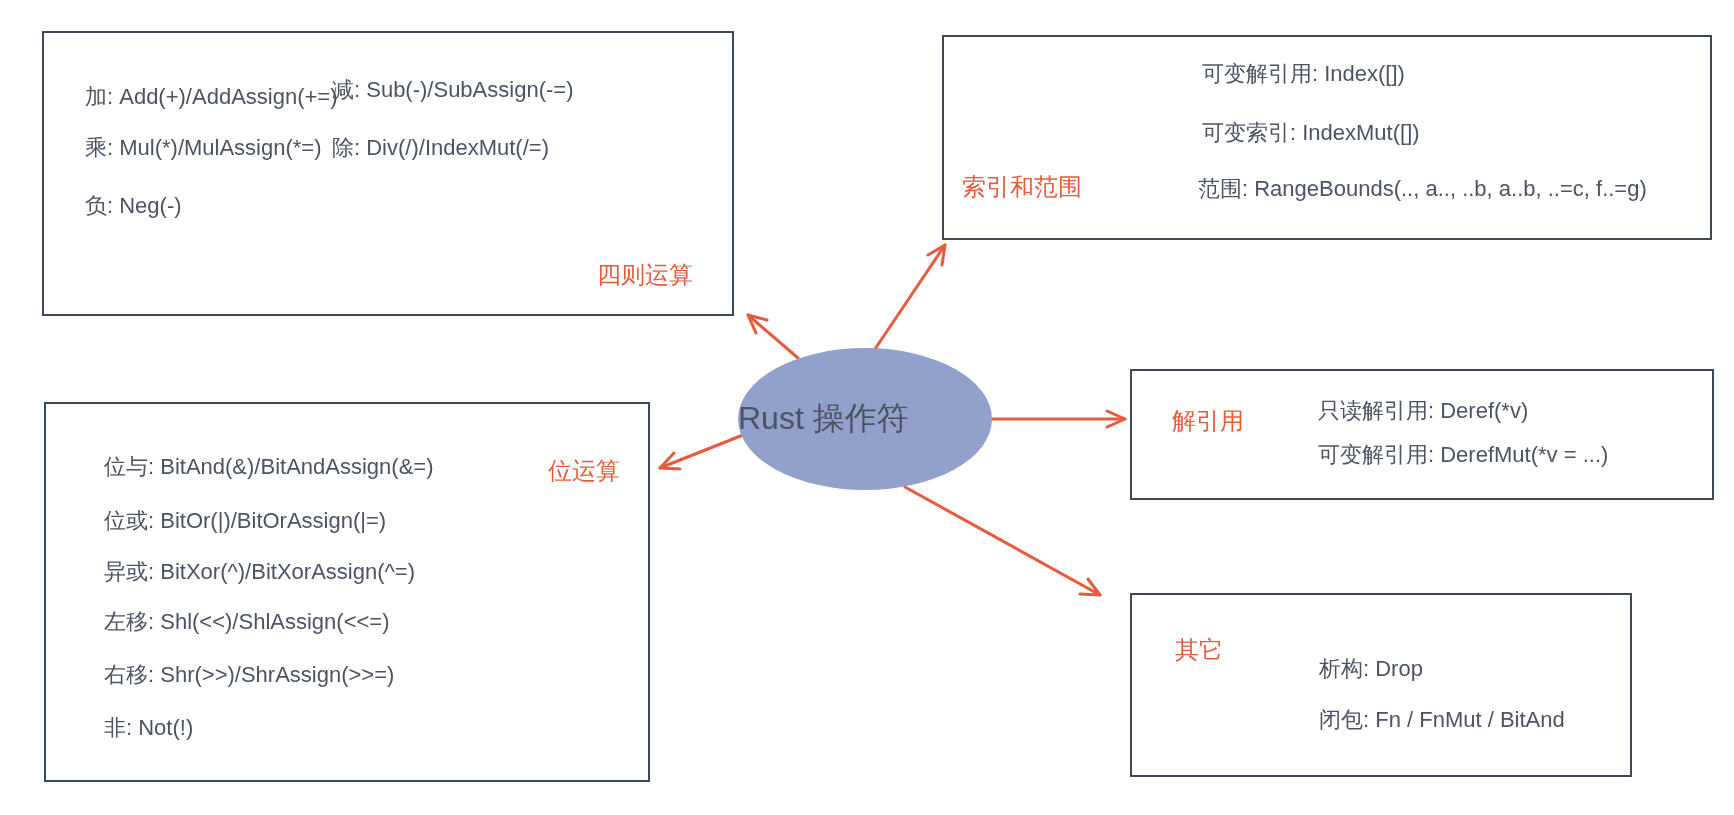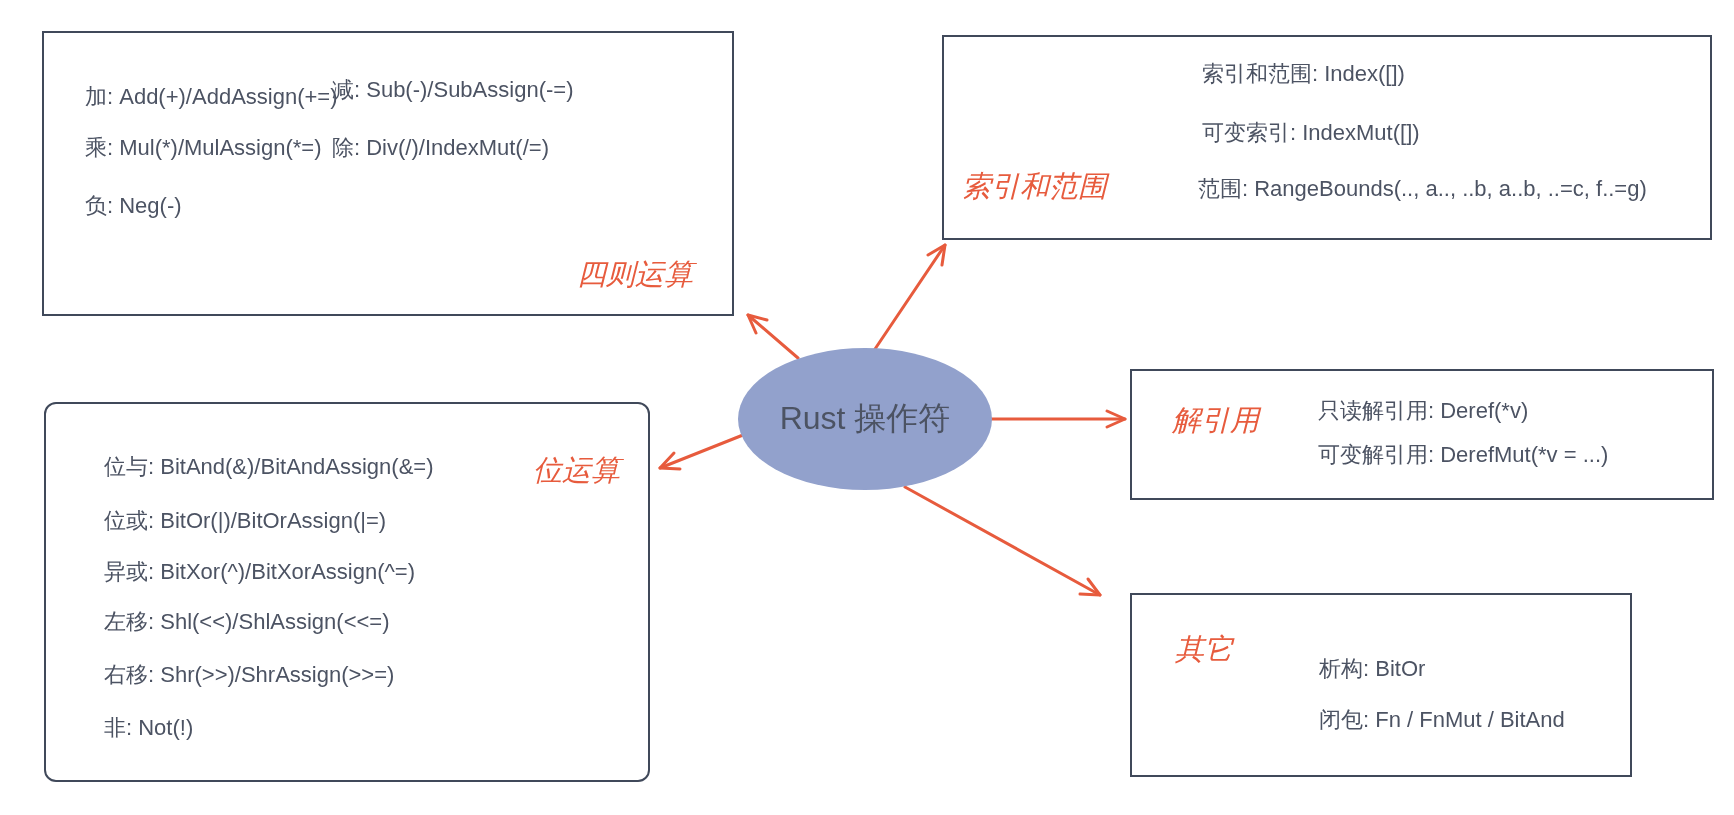--- a/index.html
+++ b/index.html
@@ -30,36 +30,35 @@
     background:#fff;
   }
   .op-line{
     position:absolute;
     font-size:22px;line-height:23px;
     color:var(--text);
     white-space:nowrap;
   }
   .box-label{
     position:absolute;
-    font-size:29px;line-height:33px;
+    font-size:24px;line-height:33px;
     color:var(--accent);
     white-space:nowrap;
-    font-style:italic;
   }
   .box-arith {left:42px;  top:31px;  width:692px; height:285px;}
-  .box-bitwise{left:44px;  top:402px; width:606px; height:380px;border-radius:12px;}
+  .box-bitwise{left:44px;  top:402px; width:606px; height:380px;}
   .box-index {left:942px; top:35px;  width:770px; height:205px;}
   .box-deref {left:1130px;top:369px; width:584px; height:131px;}
   .box-other {left:1130px;top:593px; width:502px; height:184px;}
   .center-node{
     position:absolute;
     left:738px;top:348px;width:254px;height:142px;
     background:var(--center-fill);
     border-radius:50%;
-    display:flex;align-items:center;justify-content:center;
+    display:flex;align-items:center;
     font-size:32px;color:var(--text);
     white-space:nowrap;
   }
 </style>
 </head>
 <body>
 
 <div class="canvas">
 
   <svg class="arrows" viewBox="0 0 1734 815" xmlns="http://www.w3.org/2000/svg" aria-hidden="true">
@@ -89,34 +88,34 @@
     <div class="op-line" style="left:41px;top:52px">加: Add(+)/AddAssign(+=)</div>
     <div class="op-line" style="left:41px;top:103px">乘: Mul(*)/MulAssign(*=)</div>
     <div class="op-line" style="left:41px;top:161px">负: Neg(-)</div>
     <div class="op-line" style="left:288px;top:45px">减: Sub(-)/SubAssign(-=)</div>
     <div class="op-line" style="left:288px;top:103px">除: Div(/)/IndexMut(/=)</div>
     <div class="box-label" style="right:39px;top:225px">四则运算</div>
   </div>
 
   <div class="node-box box-index">
     <div class="box-label" style="left:18px;top:133px">索引和范围</div>
-    <div class="op-line" style="left:258px;top:25px">索引和范围: Index([])</div>
+    <div class="op-line" style="left:258px;top:25px">可变解引用: Index([])</div>
     <div class="op-line" style="left:258px;top:84px">可变索引: IndexMut([])</div>
     <div class="op-line" style="left:254px;top:140px">范围: RangeBounds(.., a.., ..b, a..b, ..=c, f..=g)</div>
   </div>
 
   <div class="node-box box-deref">
     <div class="box-label" style="left:40px;top:33px">解引用</div>
     <div class="op-line" style="left:186px;top:28px">只读解引用: Deref(*v)</div>
     <div class="op-line" style="left:186px;top:72px">可变解引用: DerefMut(*v = ...)</div>
   </div>
 
   <div class="node-box box-other">
     <div class="box-label" style="left:43px;top:38px">其它</div>
-    <div class="op-line" style="left:187px;top:62px">析构: BitOr</div>
+    <div class="op-line" style="left:187px;top:62px">析构: Drop</div>
     <div class="op-line" style="left:187px;top:113px">闭包: Fn / FnMut / BitAnd</div>
   </div>
 
   <div class="node-box box-bitwise">
     <div class="op-line" style="left:58px;top:51px">位与: BitAnd(&amp;)/BitAndAssign(&amp;=)</div>
     <div class="op-line" style="left:58px;top:105px">位或: BitOr(|)/BitOrAssign(|=)</div>
     <div class="op-line" style="left:58px;top:156px">异或: BitXor(^)/BitXorAssign(^=)</div>
     <div class="op-line" style="left:58px;top:259px">右移: Shr(&gt;&gt;)/ShrAssign(&gt;&gt;=)</div>
     <div class="op-line" style="left:58px;top:206px">左移: Shl(&lt;&lt;)/ShlAssign(&lt;&lt;=)</div>
     <div class="op-line" style="left:58px;top:312px">非: Not(!)</div>

